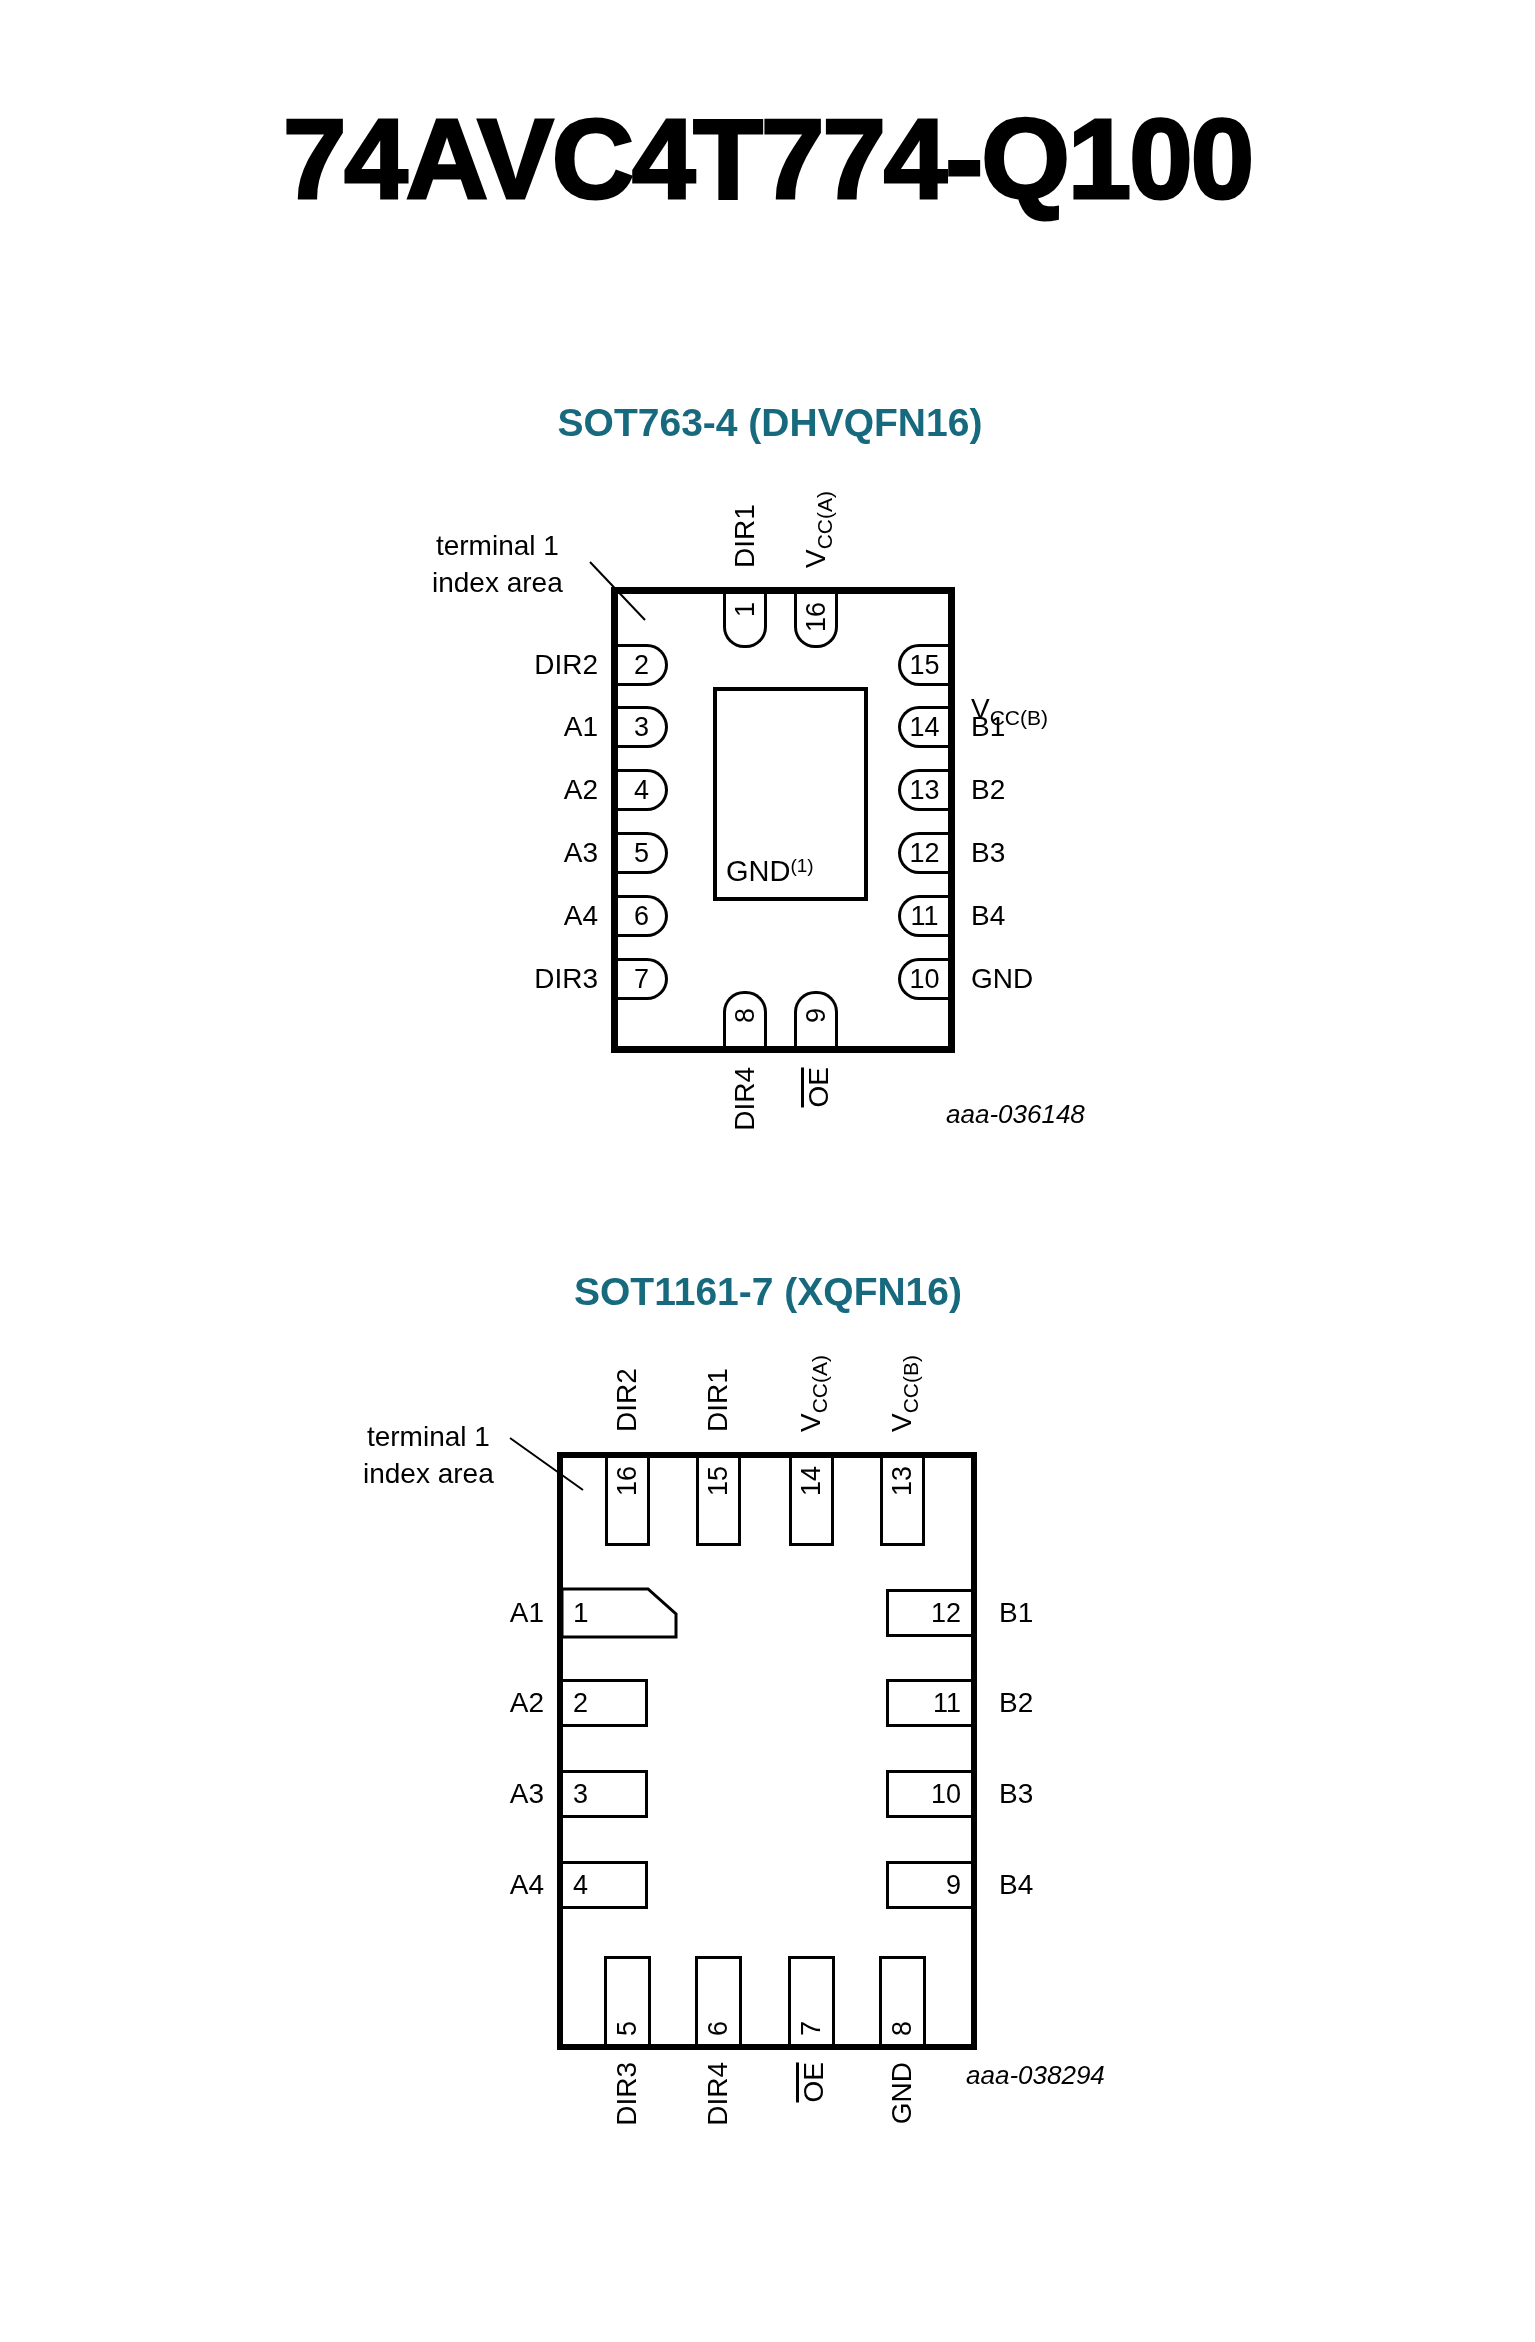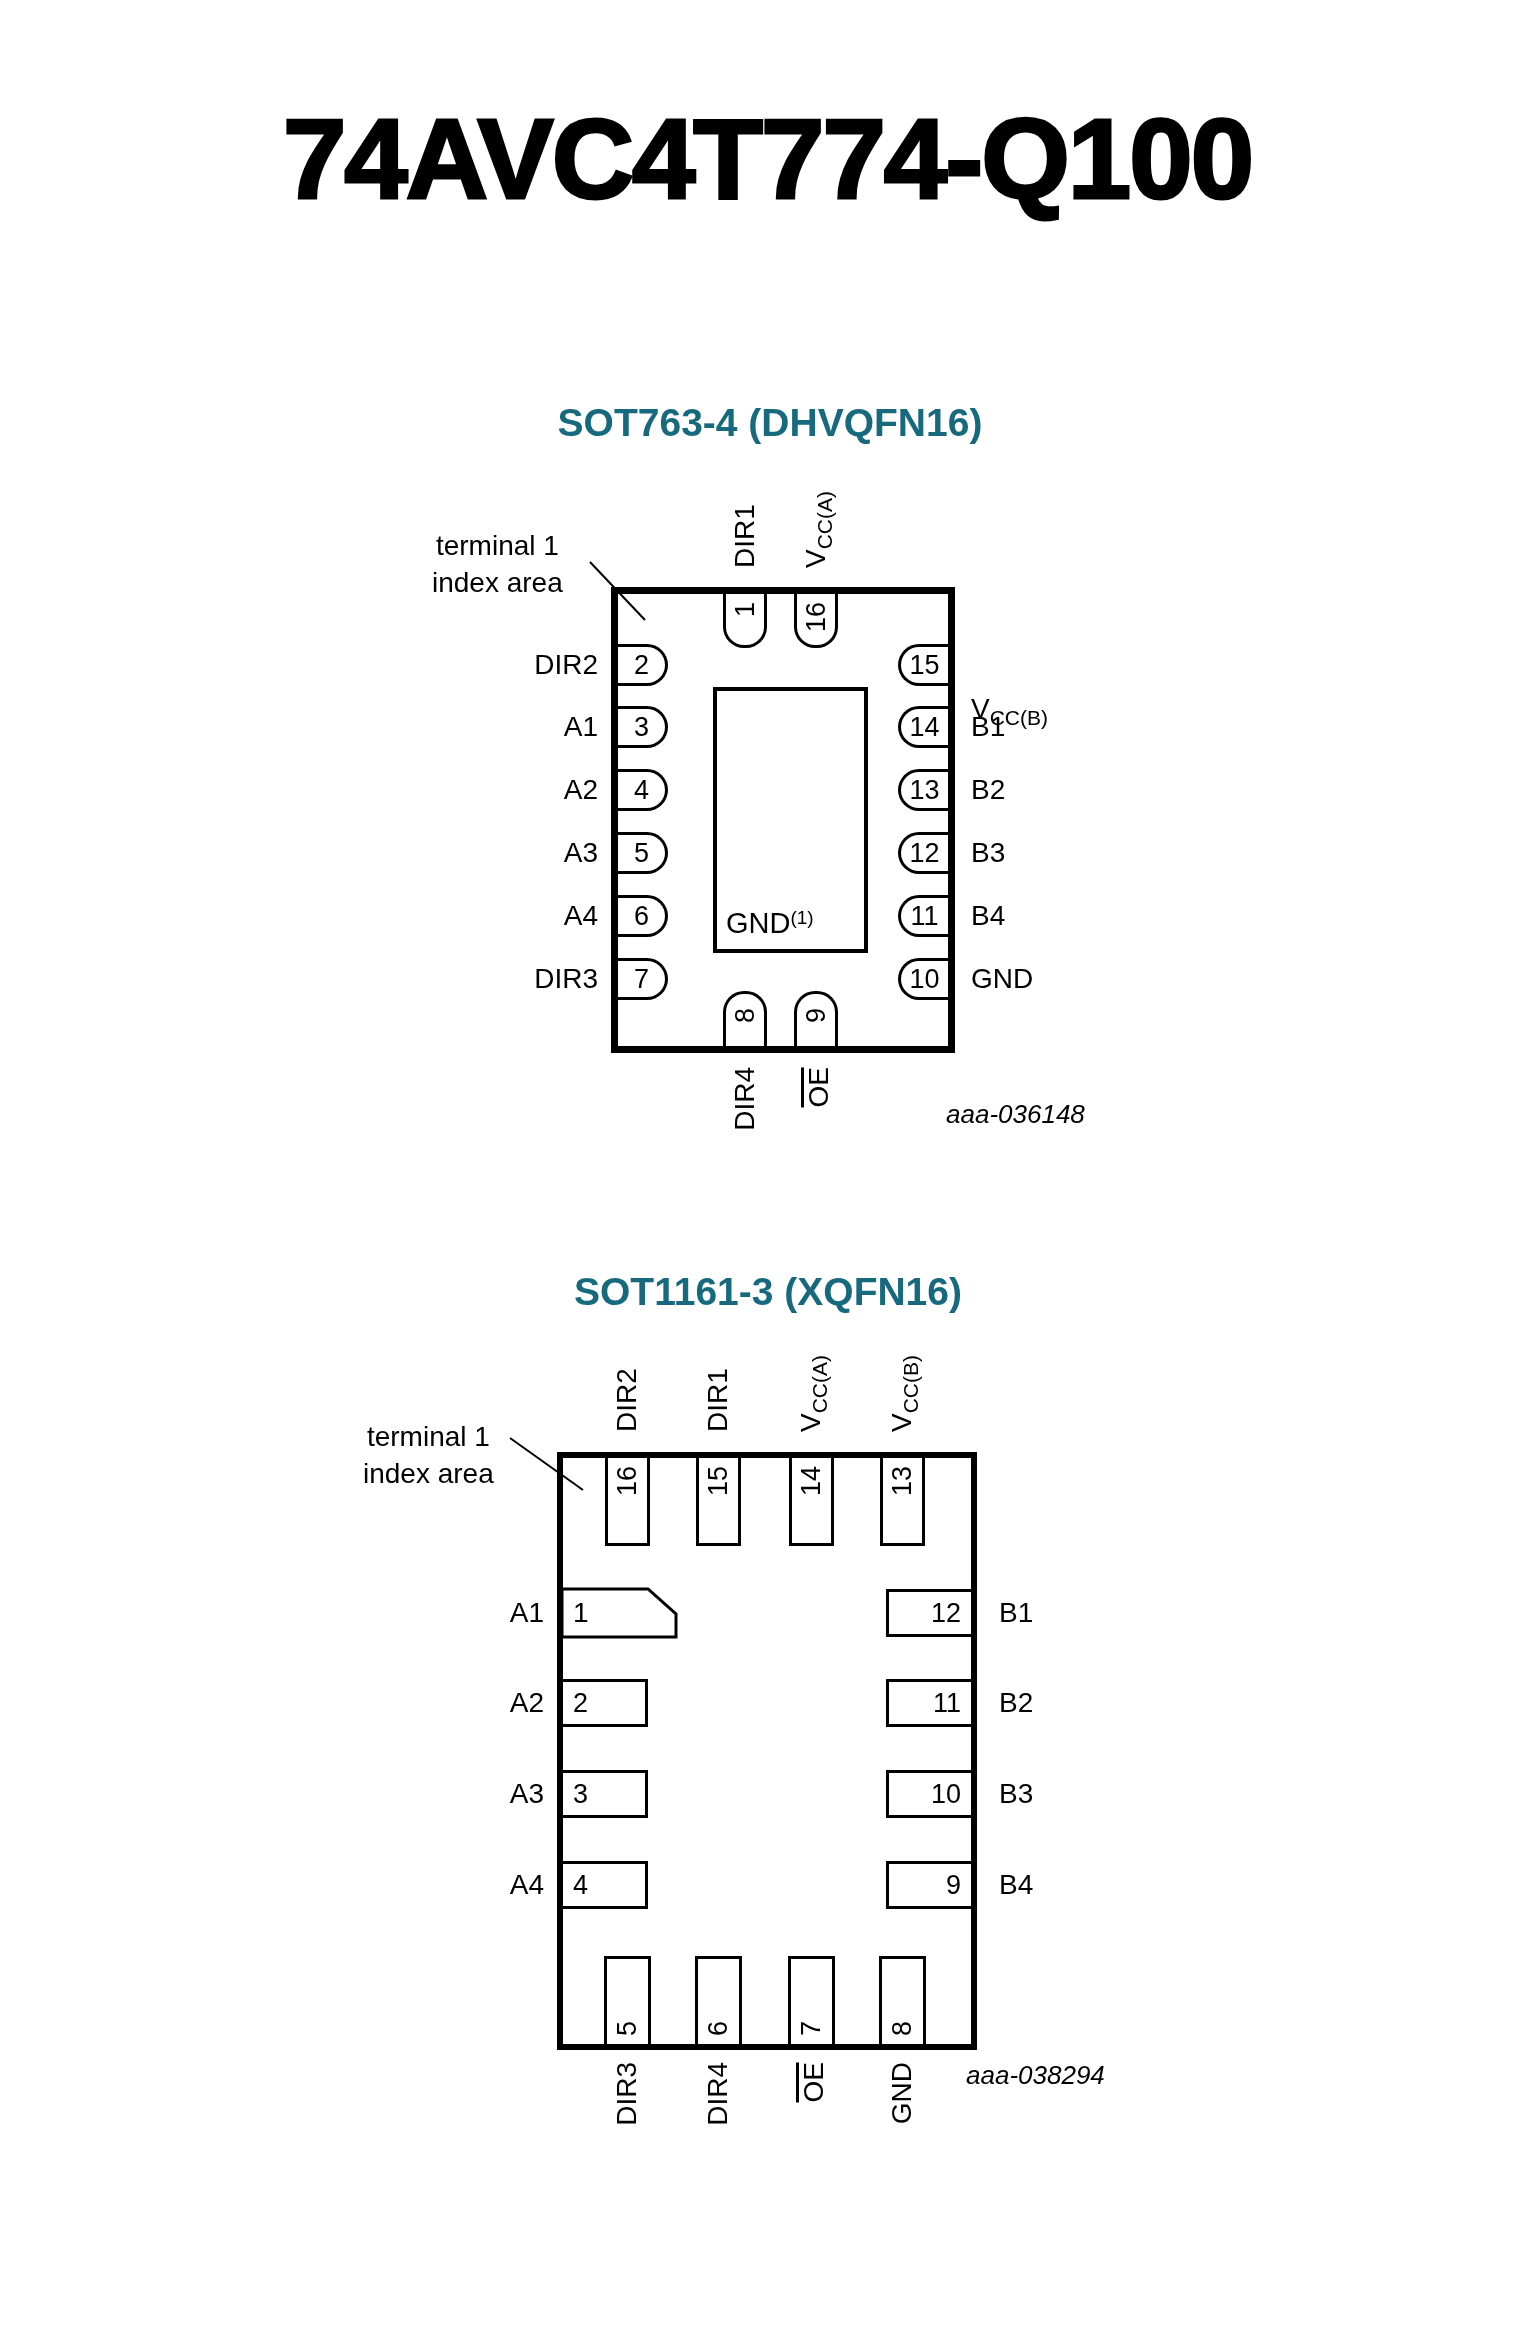--- a/index.html
+++ b/index.html
@@ -38,21 +38,21 @@
   .idxnote{position:absolute;font-size:28px;line-height:37px;text-align:center;}
   .overlay{position:absolute;left:0;top:0;pointer-events:none;}
 </style>
 </head>
 <body>
 
 <div class="page">
   <div class="title">74AVC4T774-Q100</div>
 
   <div class="heading" style="left: 390px; top: 398px; color: rgb(23, 105, 126);">SOT763-4 (DHVQFN16)</div>
-  <div class="heading" style="left: 388px; top: 1267px; color: rgb(23, 105, 126);">SOT1161-3 (XQFN16)</div>
+  <div class="heading" style="left: 388px; top: 1267px; color: rgb(23, 105, 126);">SOT1161-7 (XQFN16)</div>
 
   <div class="idxnote" style="left:432px;top:527px;">
     <div>terminal 1</div>
     <div>index area</div>
   </div>
   <div class="idxnote" style="left:363px;top:1418px;">
     <div>terminal 1</div>
     <div>index area</div>
   </div>
 
@@ -101,21 +101,21 @@
       </div>
       <div class="pin pright cap-left" style="right: 0px; top: 238px; width: 50px; height: 42px;">
         <span>12</span>
       </div>
       <div class="pin pright cap-left" style="right: 0px; top: 301px; width: 50px; height: 42px;">
         <span>11</span>
       </div>
       <div class="pin pright cap-left" style="right: 0px; top: 364px; width: 50px; height: 42px;">
         <span>10</span>
       </div>
-      <div class="inner-pad" style="left: 95px; top: 93px; width: 155px; height: 266px;">
+      <div class="inner-pad" style="left: 95px; top: 93px; width: 155px; height: 214px;">
         <span class="padlabel"><span>GND</span><span class="sup">(1)</span></span>
       </div>
     </div>
   <div id="pkg1" class="pkg" style="left:557px;top:1452px;width:420px;height:598px;border-width:6px;">
       <div class="pin ptop" style="left: 41.5px; top: 0px; width: 45px; height: 88px;">
         <span class="vnum a-top" style="top: 8px;">16</span>
       </div>
       <div class="pin ptop" style="left: 132.5px; top: 0px; width: 45px; height: 88px;">
         <span class="vnum a-top" style="top: 8px;">15</span>
       </div>

